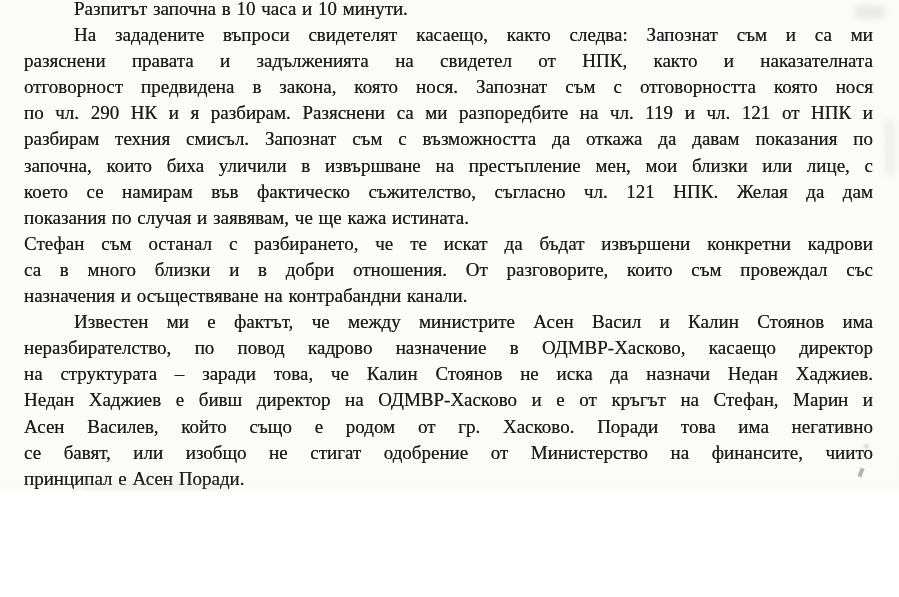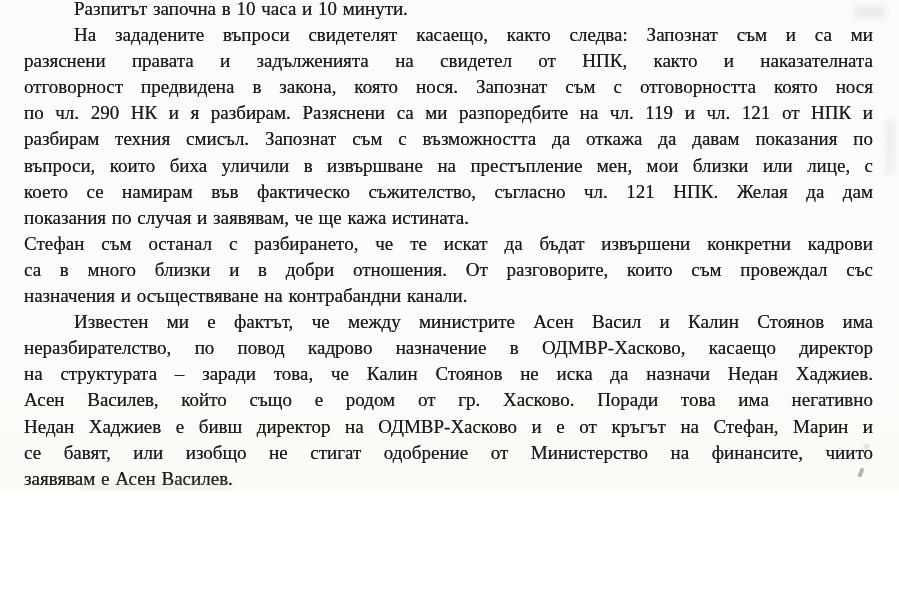--- a/index.html
+++ b/index.html
@@ -52,39 +52,39 @@
     <div>
       <div class="tline first para-last">Разпитът започна в 10 часа и 10 минути.</div>
     </div>
 
     <div>
       <div class="tline first">На зададените въпроси свидетелят касаещо, както следва: Запознат съм и са ми</div>
       <div class="tline">разяснени правата и задълженията на свидетел от НПК, както и наказателната</div>
       <div class="tline">отговорност предвидена в закона, която нося. Запознат съм с отговорността която нося</div>
       <div class="tline">по чл. 290 НК и я разбирам. Разяснени са ми разпоредбите на чл. 119 и чл. 121 от НПК и</div>
       <div class="tline">разбирам техния смисъл. Запознат съм с възможността да откажа да давам показания по</div>
-      <div class="tline">въпроси, които биха уличили в извършване на престъпление мен, мои близки или лице, с</div>
+      <div class="tline">започна, които биха уличили в извършване на престъпление мен, мои близки или лице, с</div>
       <div class="tline">което се намирам във фактическо съжителство, съгласно чл. 121 НПК. Желая да дам</div>
       <div class="tline para-last">показания по случая и заявявам, че ще кажа истината.</div>
     </div>
 
     <div>
       <div class="tline">Стефан съм останал с разбирането, че те искат да бъдат извършени конкретни кадрови</div>
       <div class="tline">са в много близки и в добри отношения. От разговорите, които съм провеждал със</div>
       <div class="tline para-last">назначения и осъществяване на контрабандни канали.</div>
     </div>
 
     <div>
       <div class="tline first">Известен ми е фактът, че между министрите Асен Васил и Калин Стоянов има</div>
       <div class="tline">неразбирателство, по повод кадрово назначение в ОДМВР-Хасково, касаещо директор</div>
       <div class="tline">на структурата – заради това, че Калин Стоянов не иска да назначи Недан Хаджиев.</div>
+      <div class="tline">Недан Хаджиев е бивш директор на ОДМВР-Хасково и е от кръгът на Стефан, Марин и</div>
       <div class="tline">Асен Василев, който също е родом от гр. Хасково. Поради това има негативно</div>
-      <div class="tline">Недан Хаджиев е бивш директор на ОДМВР-Хасково и е от кръгът на Стефан, Марин и</div>
       <div class="tline">се бавят, или изобщо не стигат одобрение от Министерство на финансите, чиито</div>
-      <div class="tline para-last">заявявам е Асен Василев.</div>
+      <div class="tline para-last">принципал е Асен Поради.</div>
     </div>
 
     <div>
       <div class="tline first para-last">Това е добри, което мога да кажа по случая.</div>
     </div>
 
   </div>
 
   <div class="artifact art-tr"></div>
   <div class="artifact art-rm"></div>

